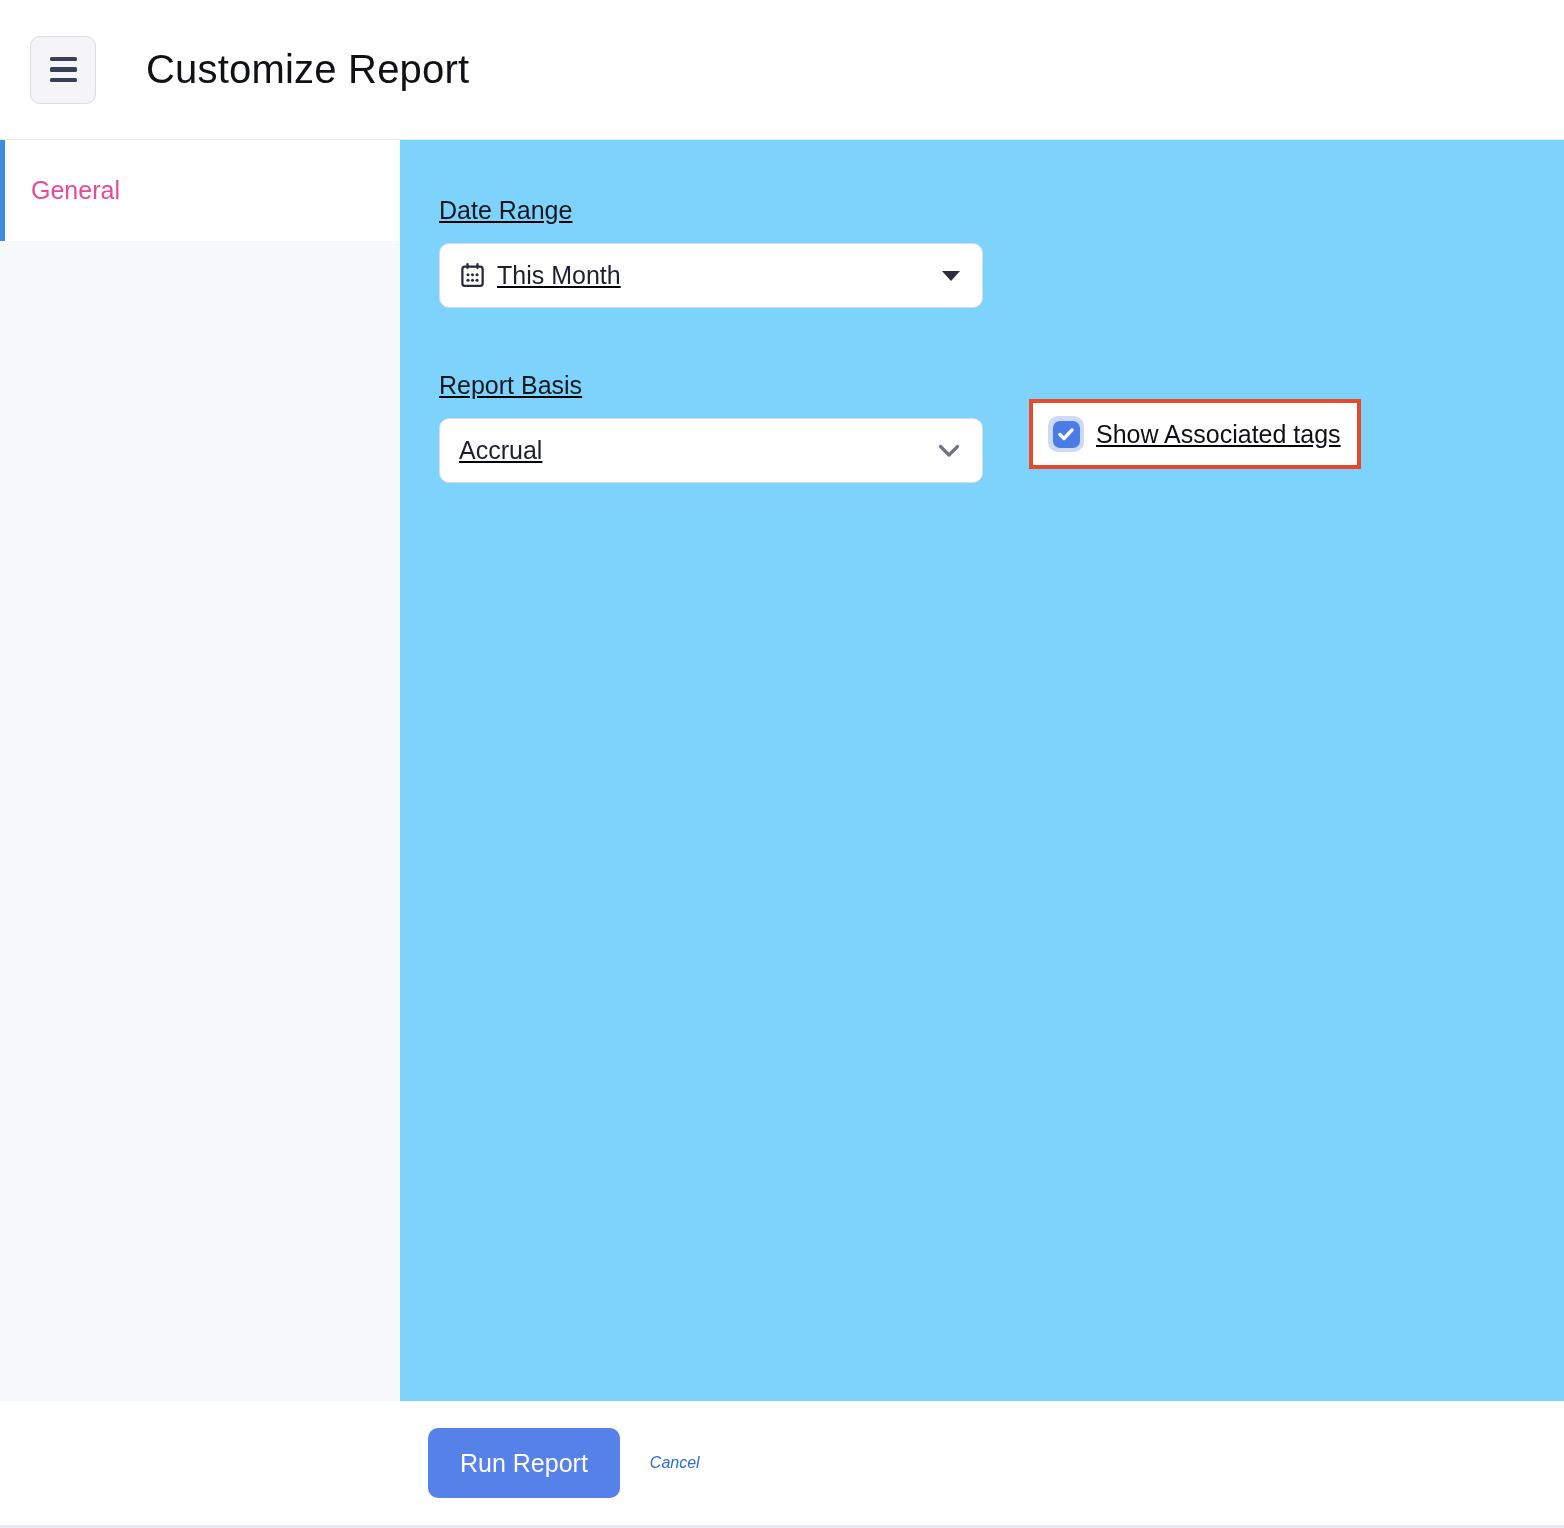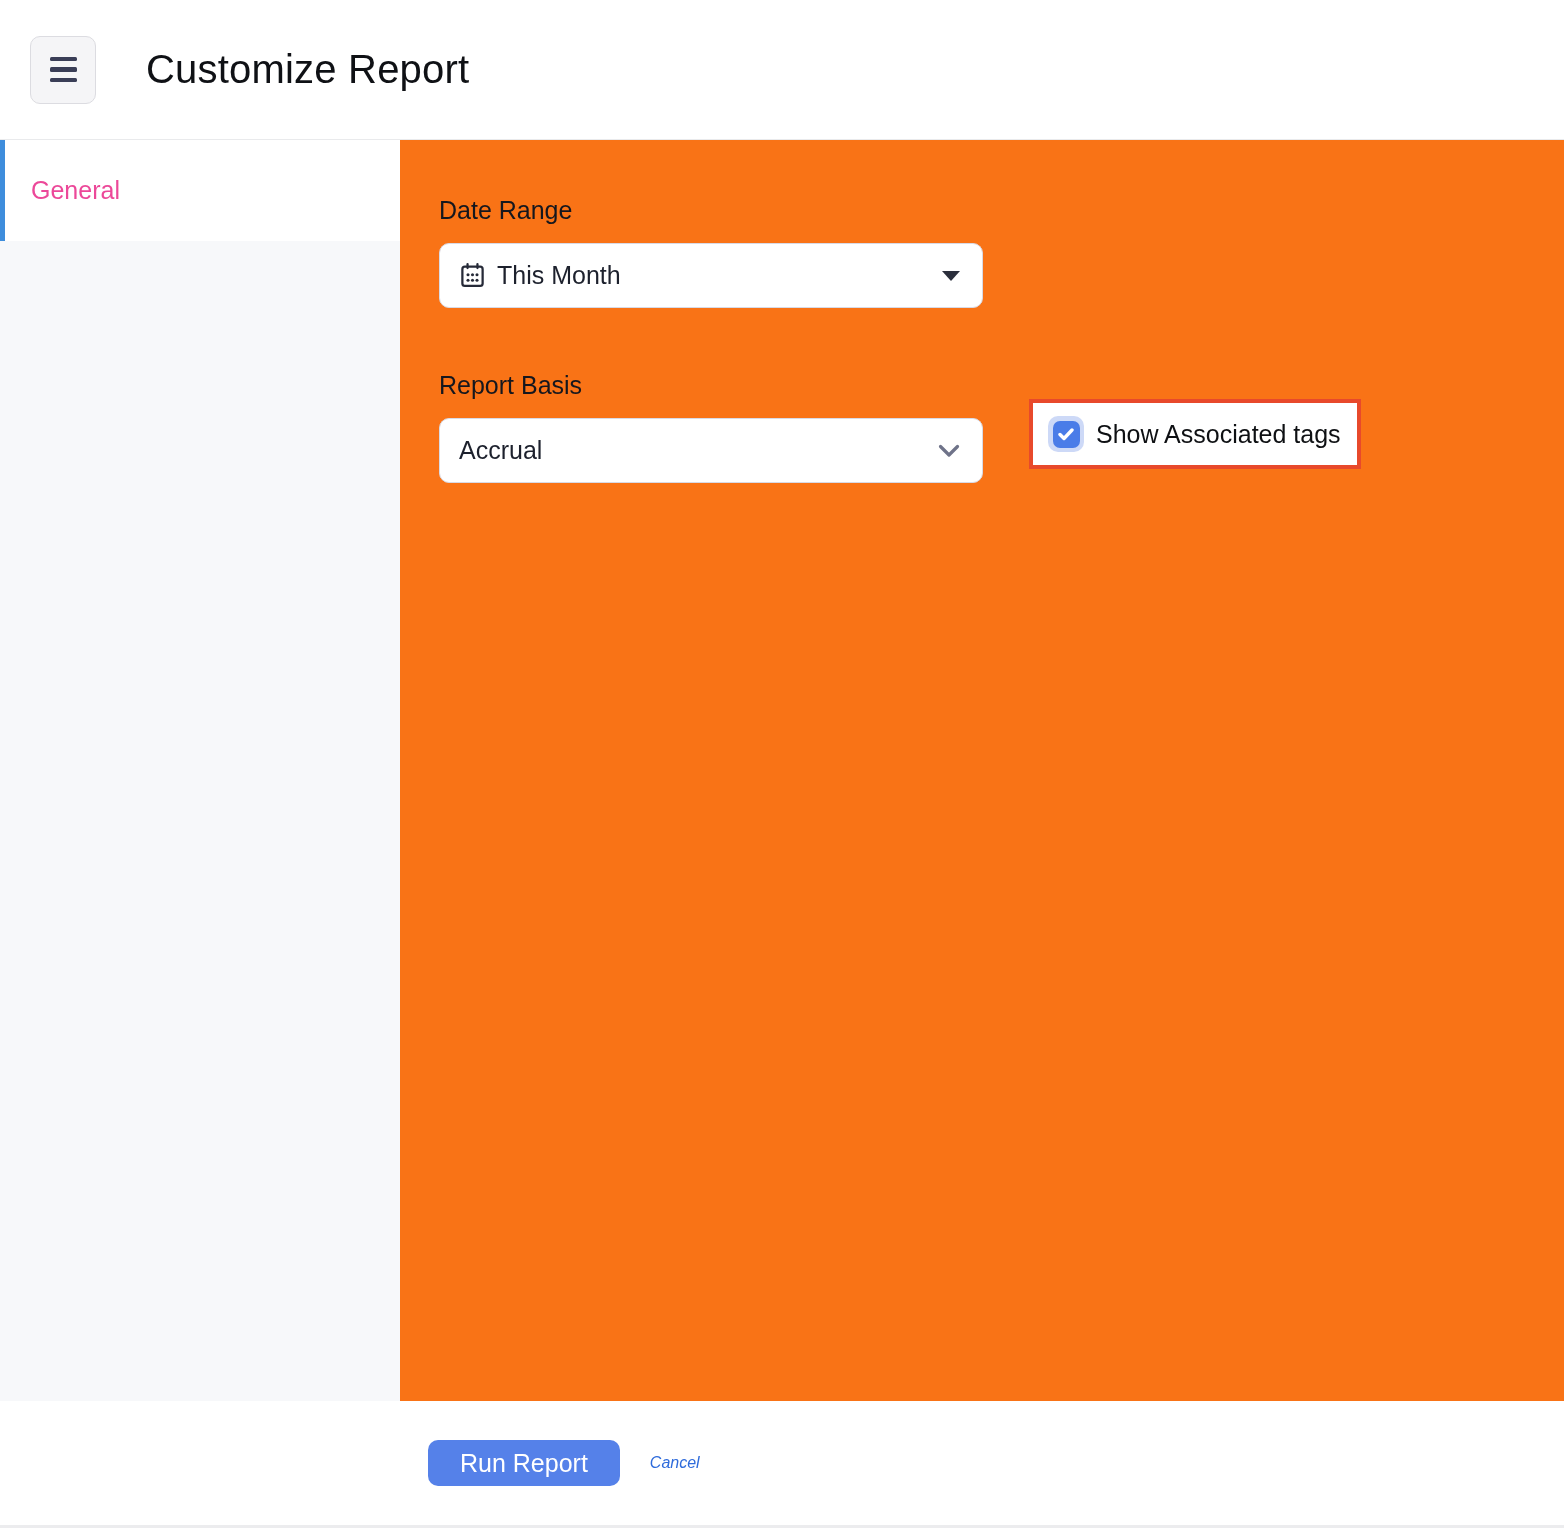--- a/index.html
+++ b/index.html
@@ -43,21 +43,21 @@
   .sidebar-item-active {
     height: 101px; background: #ffffff;
     border-left: 5px solid #3e8ddc;
     display: flex; align-items: center;
     padding-left: 26px;
     font-size: 25px; color: #ec4899;
     cursor: pointer;
   }
   .sidebar-rest { flex: 1; background: #f7f8fa; }
 
-  .main { flex: 1; background: #f97316; padding: 55px 4px 0 39px; }
+  .main { flex: 1; background: #7dd3fc; padding: 55px 4px 0 39px; text-decoration: underline; }
 
   .field-label {
     font-size: 25px; line-height: 30px;
     color: #15171e; margin-bottom: 18px;
   }
   .select-box {
     width: 544px; height: 65px;
     border: 1.5px solid #d8dae6;
     border-radius: 10px;
     background: #ffffff;
@@ -105,21 +105,21 @@
 
   
   .footer {
     height: 127px; flex: none;
     background: #ffffff;
     border-bottom: 3px solid #ececee;
     display: flex; align-items: center;
     padding-left: 428px; gap: 30px;
   }
   .run-btn {
-    height: 46px;
+    height: 70px;
     background: #5581e9; color: #ffffff;
     border: none; border-radius: 10px;
     font-family: "Liberation Sans", sans-serif;
     font-size: 25px;
     padding: 0 32px;
     display: flex; align-items: center;
     cursor: pointer;
   }
   .cancel-link {
     font-size: 16px; color: #2e6bdb;

